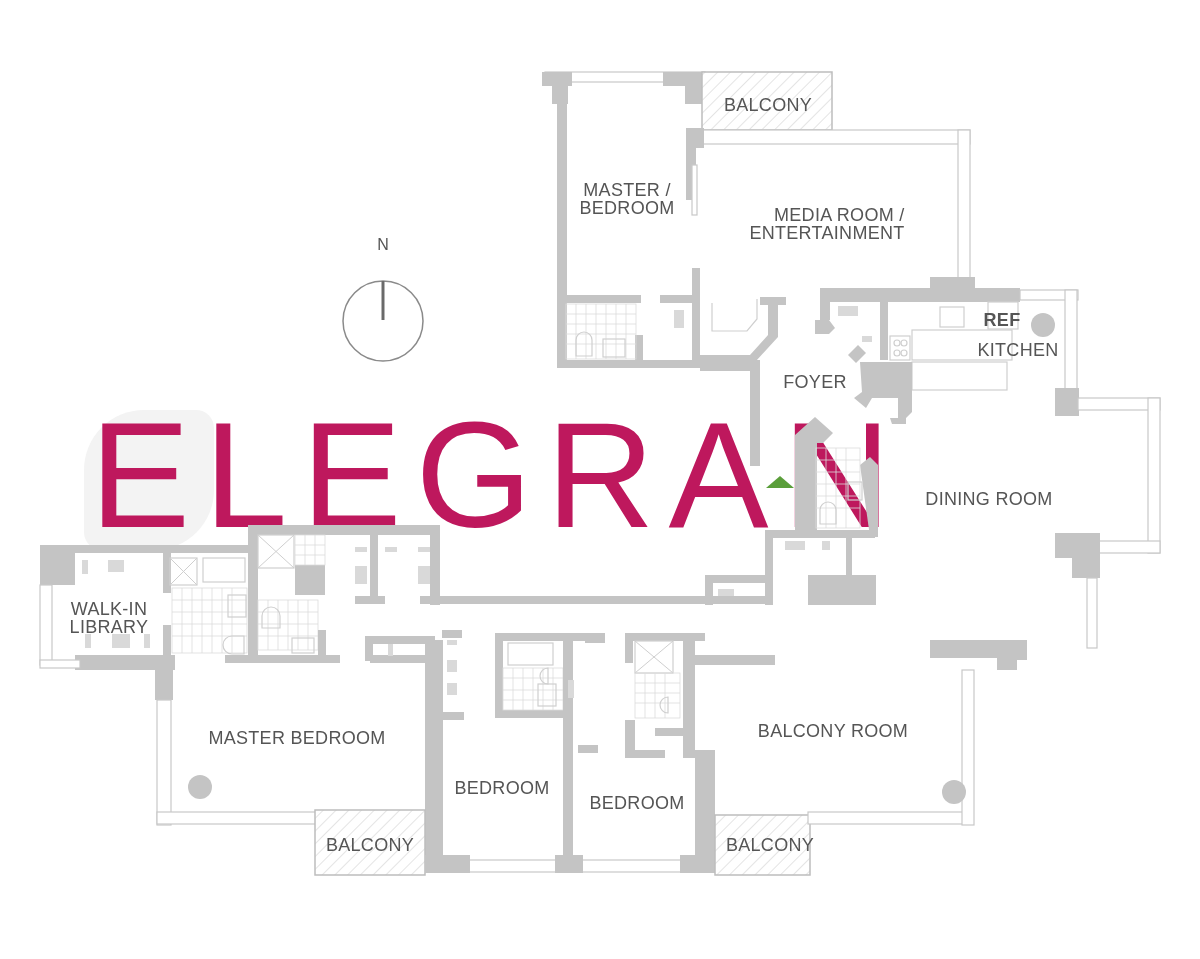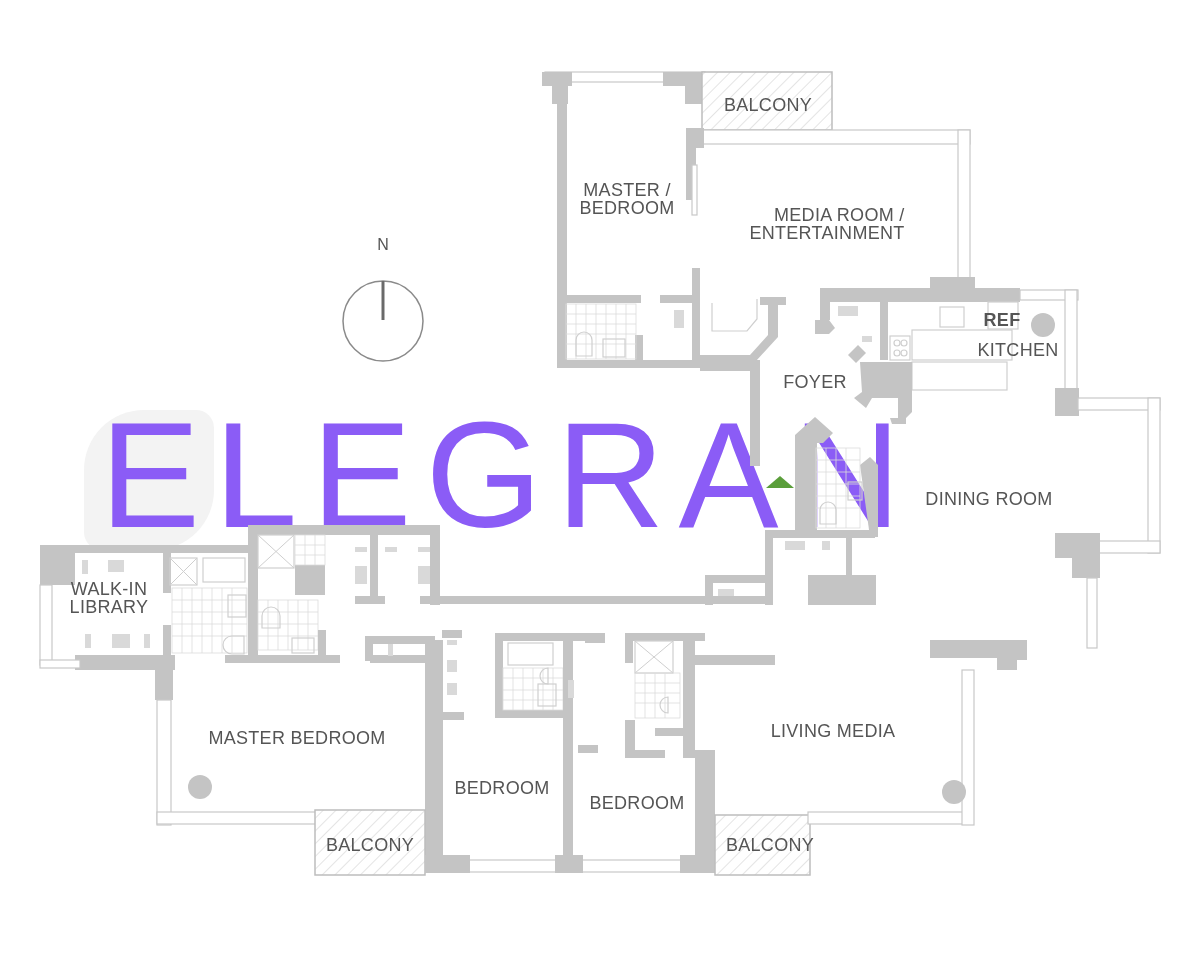--- a/index.html
+++ b/index.html
@@ -8,22 +8,22 @@
   #plan { position: absolute; left: 0; top: 0; width: 1200px; height: 959px; }
   .wall { fill: #c4c4c4; }
   .win { fill: #ffffff; stroke: #c8c8c8; stroke-width: 1.2; }
   .fix { fill: none; stroke: #cfcfcf; stroke-width: 1.2; }
   .tile { fill: none; stroke: #dcdcdc; stroke-width: 0.8; }
   .balc { fill: url(#hatch); stroke: #bdbdbd; stroke-width: 1.5; }
   .col { fill: #c4c4c4; }
   .shelf { fill: #d9d9d9; }
   .label { position: absolute; color: #555; font-size: 18px; letter-spacing: 0.3px;
            text-align: center; line-height: 18px; white-space: nowrap; transform: translateX(-50%); }
-  .wm { position: absolute; left: 90px; top: 410px; font-size: 150px; color: #8b5cf6;
-        letter-spacing: 14px; font-weight: 300; line-height: 130px; margin-left: 10px; }
+  .wm { position: absolute; left: 90px; top: 410px; font-size: 150px; color: #be185d;
+        letter-spacing: 14px; font-weight: 300; line-height: 130px; }
   .wm-leaf { position: absolute; left: 84px; top: 410px; width: 130px; height: 140px;
              background: #f3f3f3; border-radius: 60px 18px 60px 18px; }
   .compass-n { position: absolute; left: 383px; top: 236px; font-size: 16px; color: #555; transform: translateX(-50%); }
 </style>
 </head>
 <body>
 
 <div class="wm-leaf"></div>
 <div class="wm">ELEGRAN</div>
 
@@ -309,22 +309,22 @@
   <div>BEDROOM</div>
 </div>
 <div class="label" style="left:827px; top:206px;text-align:right;">
   <div>MEDIA ROOM /</div>
   <div>ENTERTAINMENT</div>
 </div>
 <div class="label" style="left:1002px; top:311px;font-weight:bold;">REF</div>
 <div class="label" style="left:974px; top:341px;margin-left:44px;">KITCHEN</div>
 <div class="label" style="left:801px; top:373px;padding-left:28px;">FOYER</div>
 <div class="label" style="left:989px; top:490px;">DINING ROOM</div>
-<div class="label" style="left:109px; top:580px;">
+<div class="label" style="left:109px; top:600px;">
   <div>WALK-IN</div>
   <div>LIBRARY</div>
 </div>
 <div class="label" style="left:297px; top:729px;">MASTER BEDROOM</div>
-<div class="label" style="left:833px; top:722px;">LIVING MEDIA</div>
+<div class="label" style="left:833px; top:722px;">BALCONY ROOM</div>
 <div class="label" style="left:502px; top:779px;">BEDROOM</div>
 <div class="label" style="left:637px; top:794px;">BEDROOM</div>
 <div class="label" style="left:370px; top:836px;">BALCONY</div>
 <div class="label" style="left:770px; top:836px;">BALCONY</div>
 
 </body></html>

